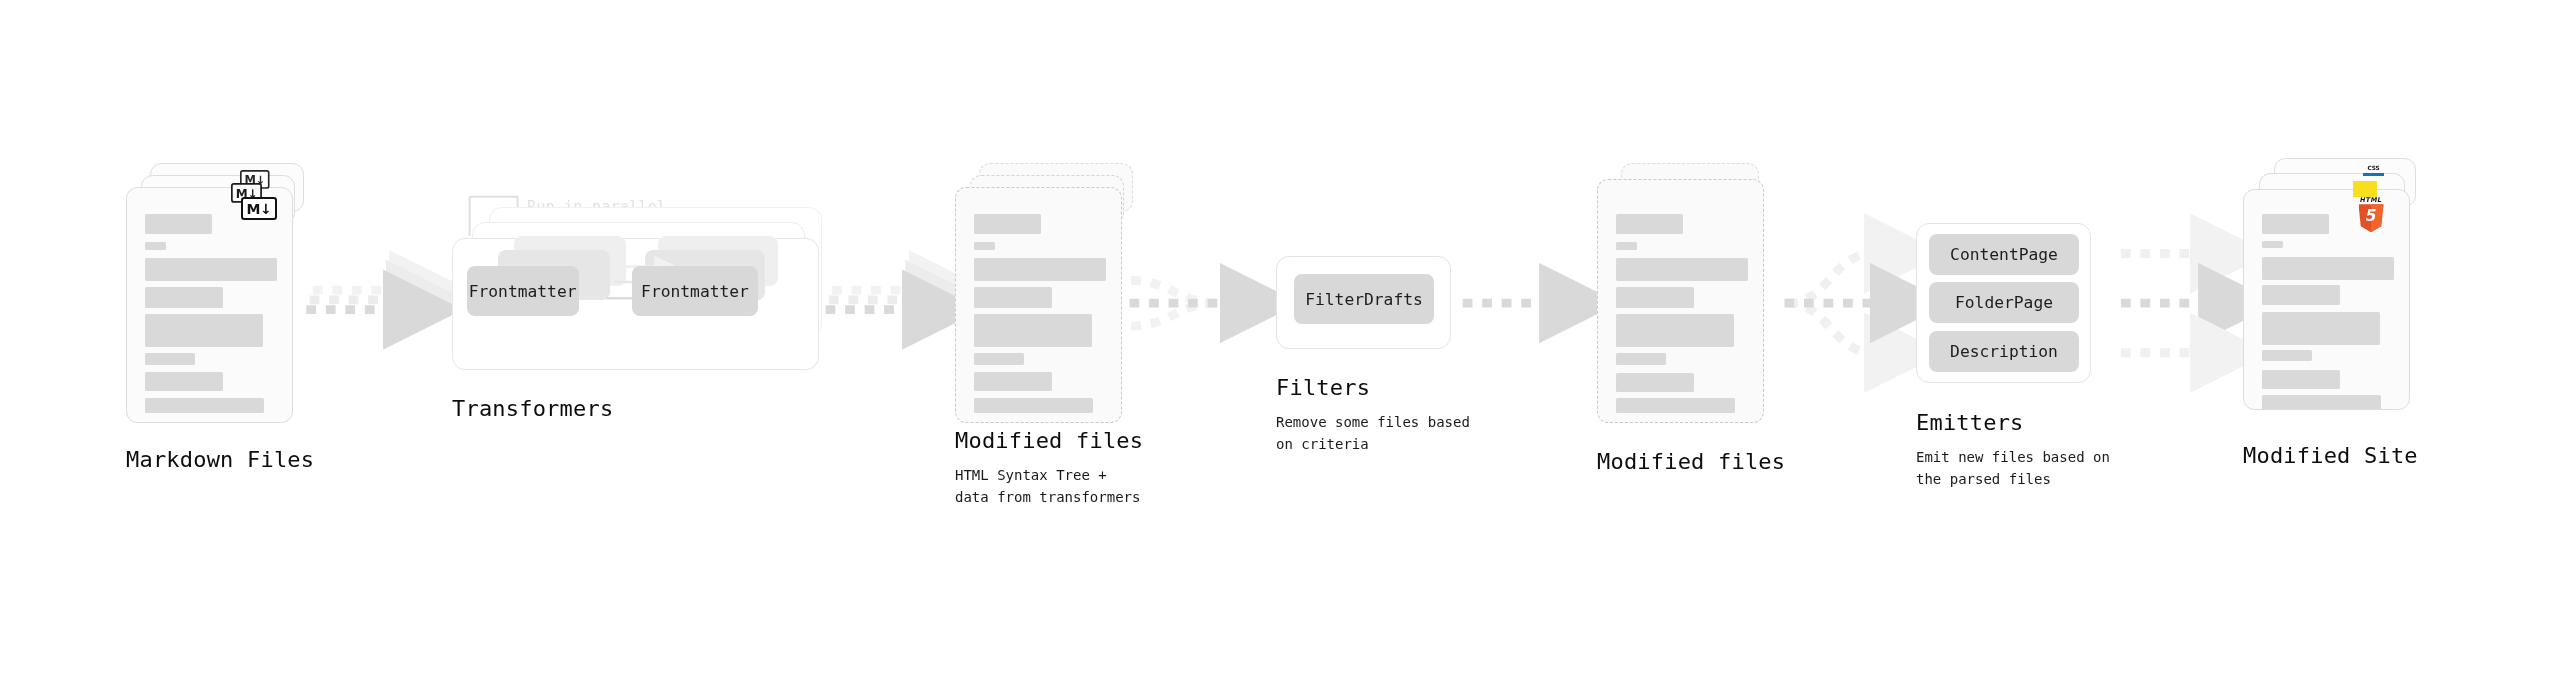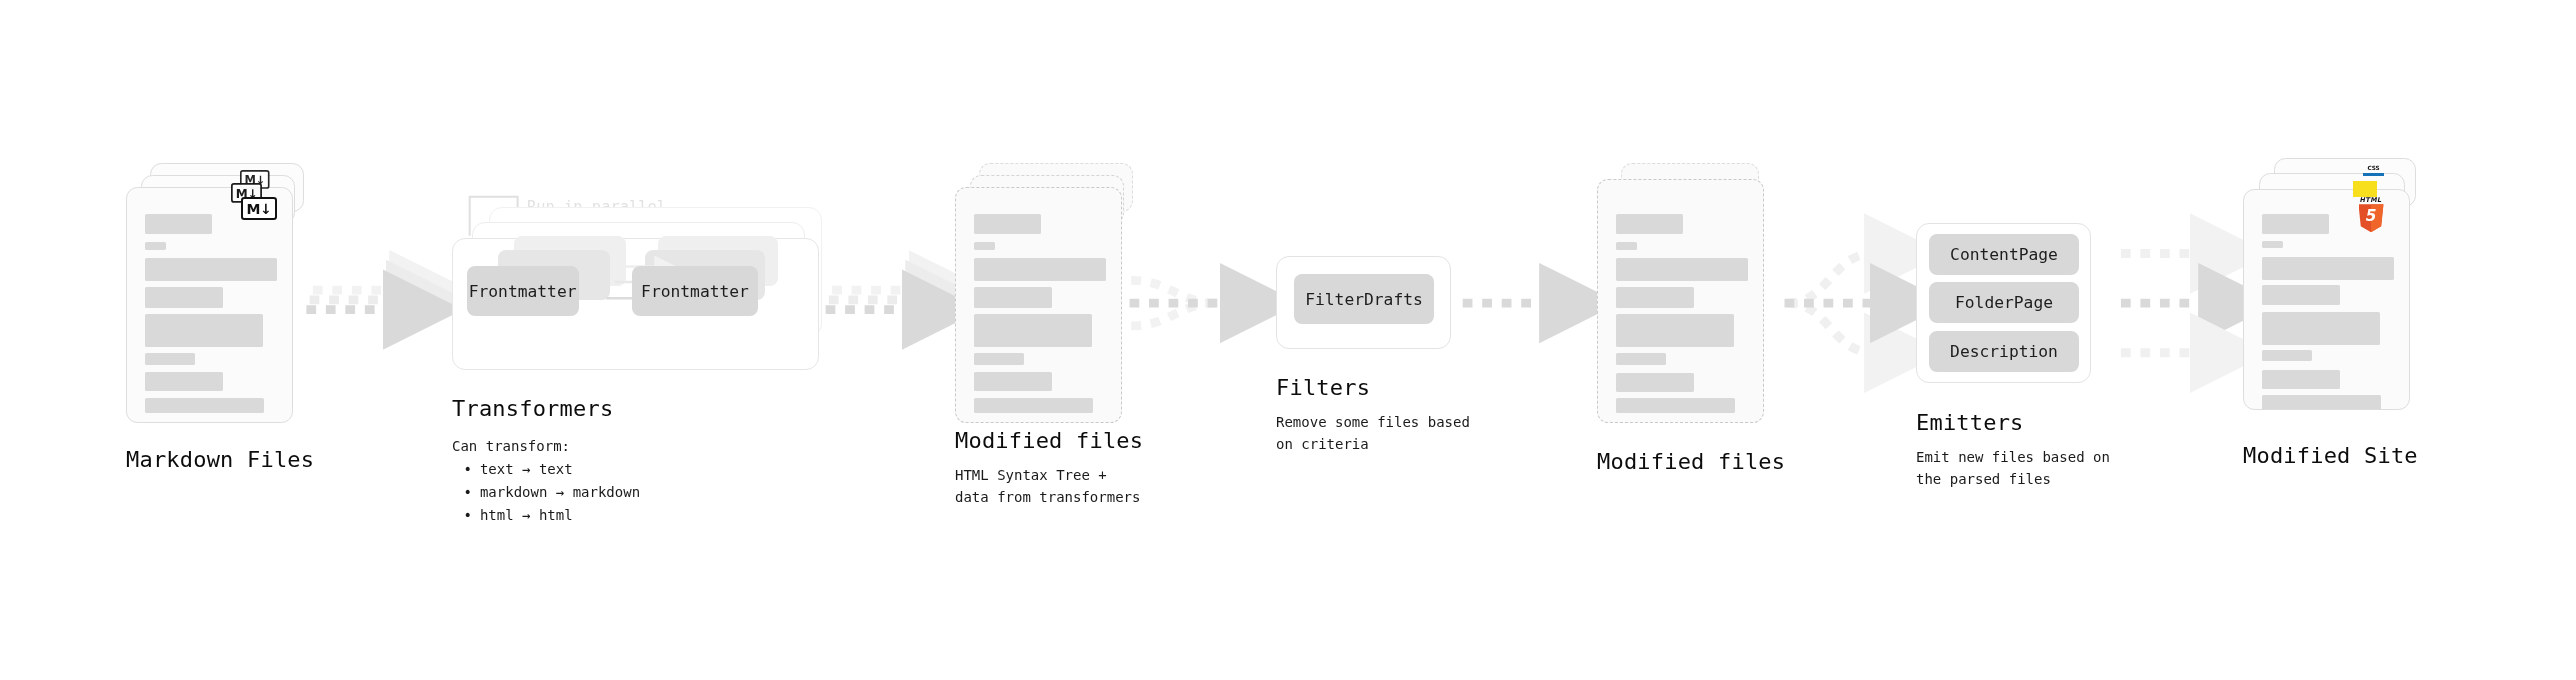--- a/index.html
+++ b/index.html
@@ -260,28 +260,20 @@
 
     <div class="pill" style="left:14.6px; top:59px; width:112px; height:50px;">
       <span>Frontmatter</span>
     </div>
     <div class="pill" style="left:180px; top:59px; width:126px; height:50px;">
       <span>Frontmatter</span>
     </div>
   </div>
 
   <div class="title" style="left:452px; top:396px;">Transformers</div>
-  <div class="bullets" style="left:452px; top:435px;">
-    <span class="lead">Can transform:</span>
-    <ul>
-      <li>text → text</li>
-      <li>markdown → markdown</li>
-      <li>html → html</li>
-    </ul>
-  </div>
 
   <div class="doc-stack" style="left:955px; top:163px; width:187px; height:260px;">
     <div class="doc-card dashed" style="left:24.4px; top:0px; width:154px; height:49px; border-color:#dcdcdc;"></div>
     <div class="doc-card dashed" style="left:14.6px; top:12.2px; width:154px; height:49px; border-color:#d4d4d4;"></div>
     <div class="doc-card dashed" style="left:0px; top:24.4px; width:167px; height:236px;">
       <div class="doc-body">
         <div class="bar" style="left:18px; top:26px; width:67px; height:19.5px;"></div>
         <div class="bar" style="left:18px; top:54px; width:21px; height:7.3px;"></div>
         <div class="bar" style="left:18px; top:70px; width:132px; height:23px;"></div>
         <div class="bar" style="left:18px; top:99px; width:78px; height:20.3px;"></div>

